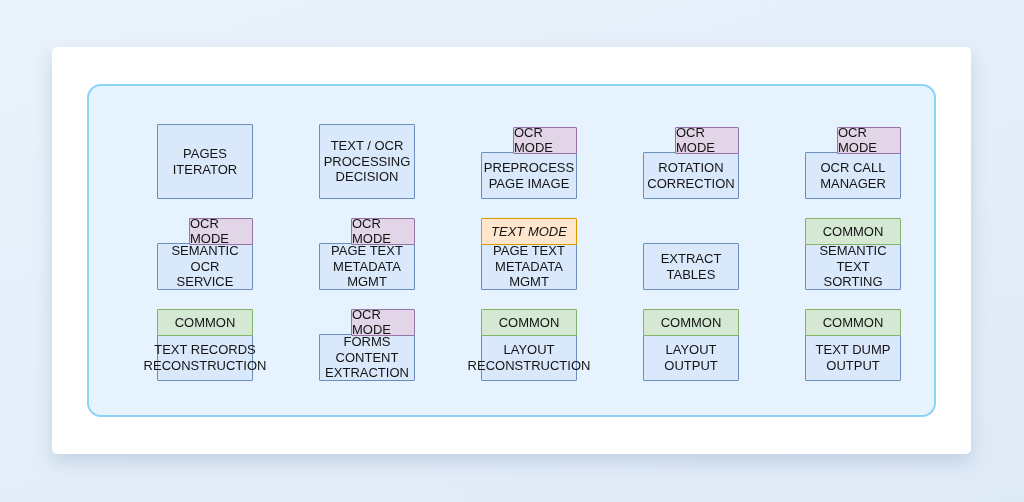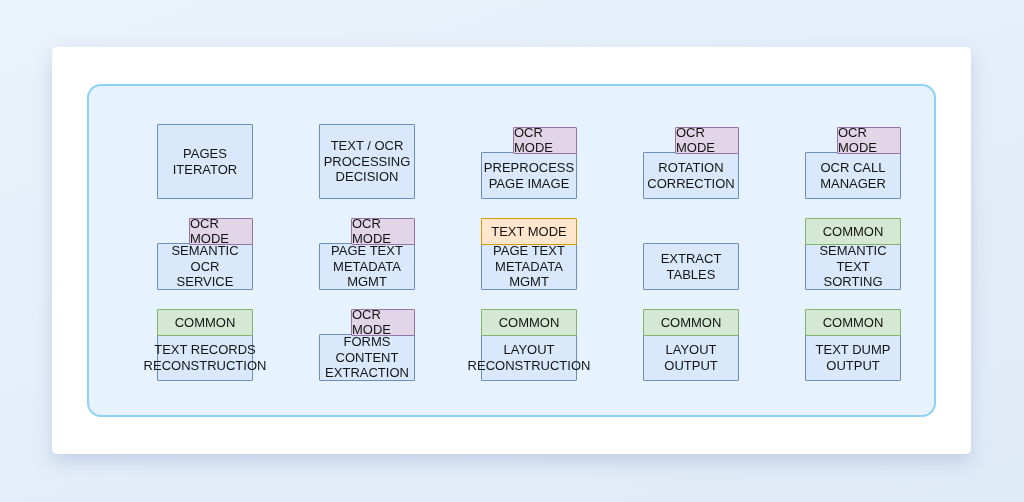--- a/index.html
+++ b/index.html
@@ -78,21 +78,21 @@
     line-height: 1.22;
     color: var(--text-color, #141414);
     background: var(--node-fill, #dae8fc);
     border: 1.5px solid var(--node-border, #6c8ebf);
     border-radius: 1px;
   }
   .node.no-tag .node-body {
     height: 75px;
   }
   .tag-ocr    { background: var(--tag-ocr-fill, #e1d5e7);    border-color: var(--tag-ocr-border, #9673a6); margin-left: 32px; }
-  .tag-text   { background: var(--tag-text-fill, #ffe6cc);   border-color: var(--tag-text-border, #d79b00); }
+  .tag-text   { background: var(--tag-text-fill, #ffe6cc);   border-color: var(--tag-text-border, #d79b00); font-style: italic; }
   .tag-table  { background: var(--tag-table-fill, #fcfcfc);  border-color: var(--tag-table-border, #5c5c5c); }
   .tag-common { background: var(--tag-common-fill, #d5e8d4); border-color: var(--tag-common-border, #82b366); }
 </style>
 </head>
 <body>
 
 <div class="card">
   <div class="panel">
     <div class="grid">
 

